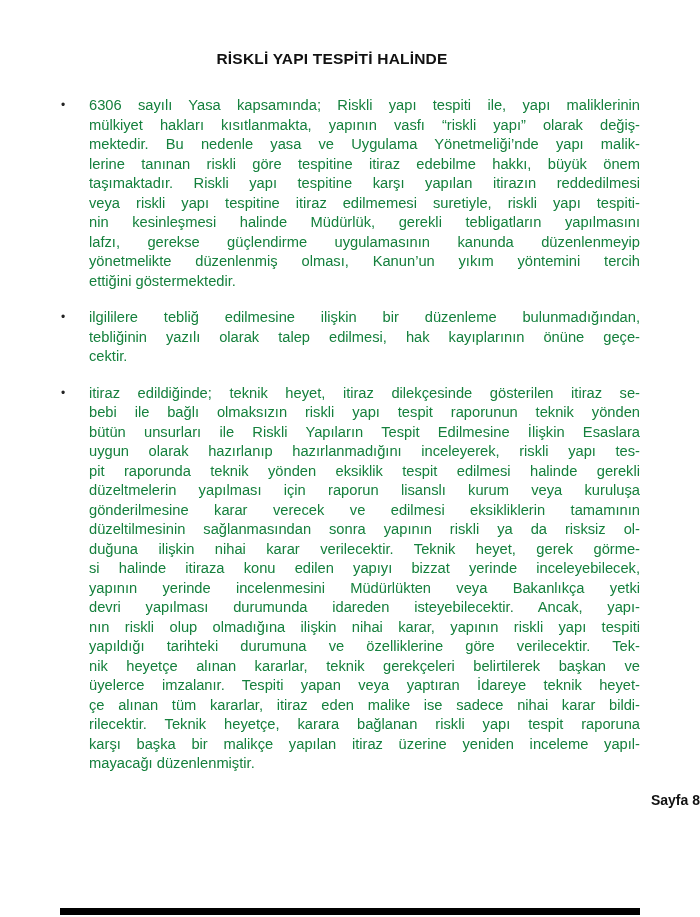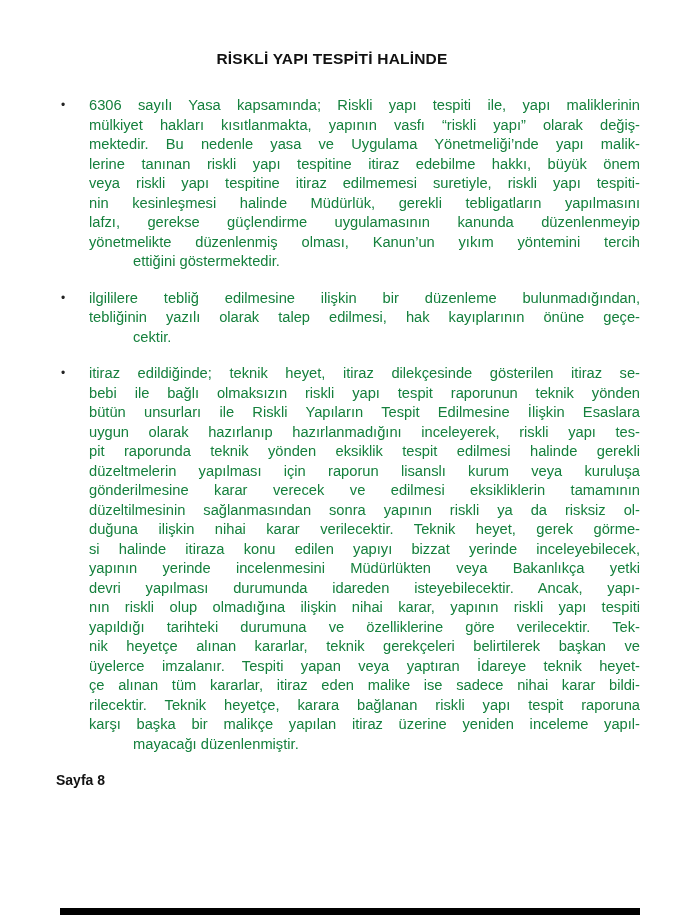--- a/index.html
+++ b/index.html
@@ -53,28 +53,28 @@
     color: #15803d;
   }
   .line {
     text-align: justify;
     text-align-last: justify;
     text-justify: inter-word;
     white-space: normal;
   }
   .line.lastline {
     text-align-last: left;
-    margin-left: 44px;
   }
   .footer-text {
     margin: 4px 0 0 56px;
     font-size: 14px;
     font-weight: 700;
     color: #111111;
     line-height: 18px;
+    text-align: right;
   }
   .footer-bar {
     position: absolute;
     left: 60px;
     right: 60px;
     bottom: 2px;
     height: 7px;
     background: #010101;
   }
 </style>
@@ -84,21 +84,22 @@
 <div class="page">
   <h1 class="title">RİSKLİ YAPI TESPİTİ HALİNDE</h1>
 
   <div class="bullet-list">
       <div class="bullet">
         <span class="marker">•</span>
         <div class="btext">
           <div class="line">6306 sayılı Yasa kapsamında; Riskli yapı tespiti ile, yapı maliklerinin</div>
           <div class="line">mülkiyet hakları kısıtlanmakta, yapının vasfı “riskli yapı” olarak değiş-</div>
           <div class="line">mektedir. Bu nedenle yasa ve Uygulama Yönetmeliği’nde yapı malik-</div>
-          <div class="line">lerine tanınan riskli yapı tespitine itiraz edebilme hakkı, büyük önem</div>
+          <div class="line">lerine tanınan riskli göre tespitine itiraz edebilme hakkı, büyük önem</div>
+          <div class="line">taşımaktadır.  Riskli yapı tespitine karşı yapılan itirazın reddedilmesi</div>
           <div class="line">veya riskli yapı tespitine itiraz edilmemesi suretiyle, riskli yapı tespiti-</div>
           <div class="line">nin kesinleşmesi halinde Müdürlük, gerekli tebligatların yapılmasını</div>
           <div class="line">lafzı, gerekse güçlendirme uygulamasının kanunda düzenlenmeyip</div>
           <div class="line">yönetmelikte düzenlenmiş olması, Kanun’un yıkım yöntemini tercih</div>
           <div class="line lastline">ettiğini göstermektedir.</div>
         </div>
       </div>
       <div class="bullet">
         <span class="marker">•</span>
         <div class="btext">

